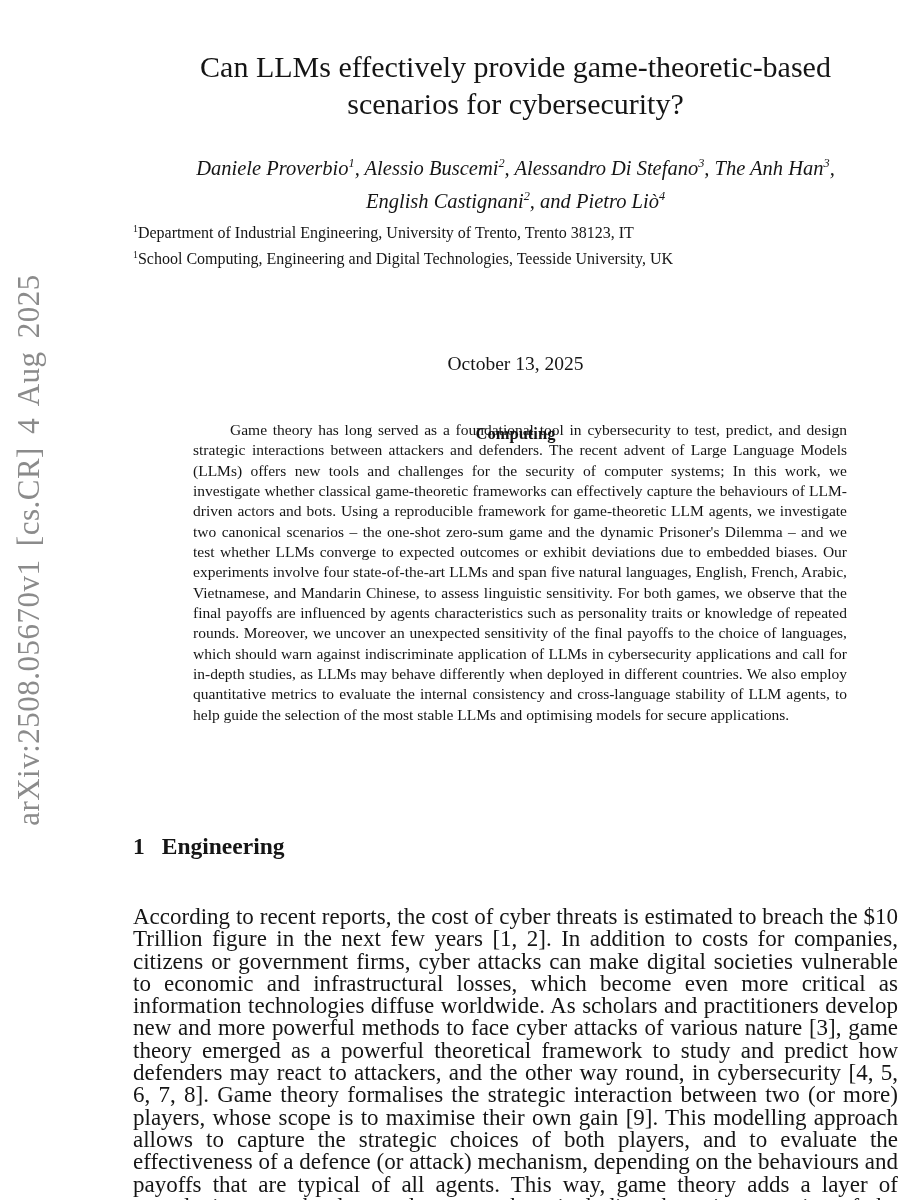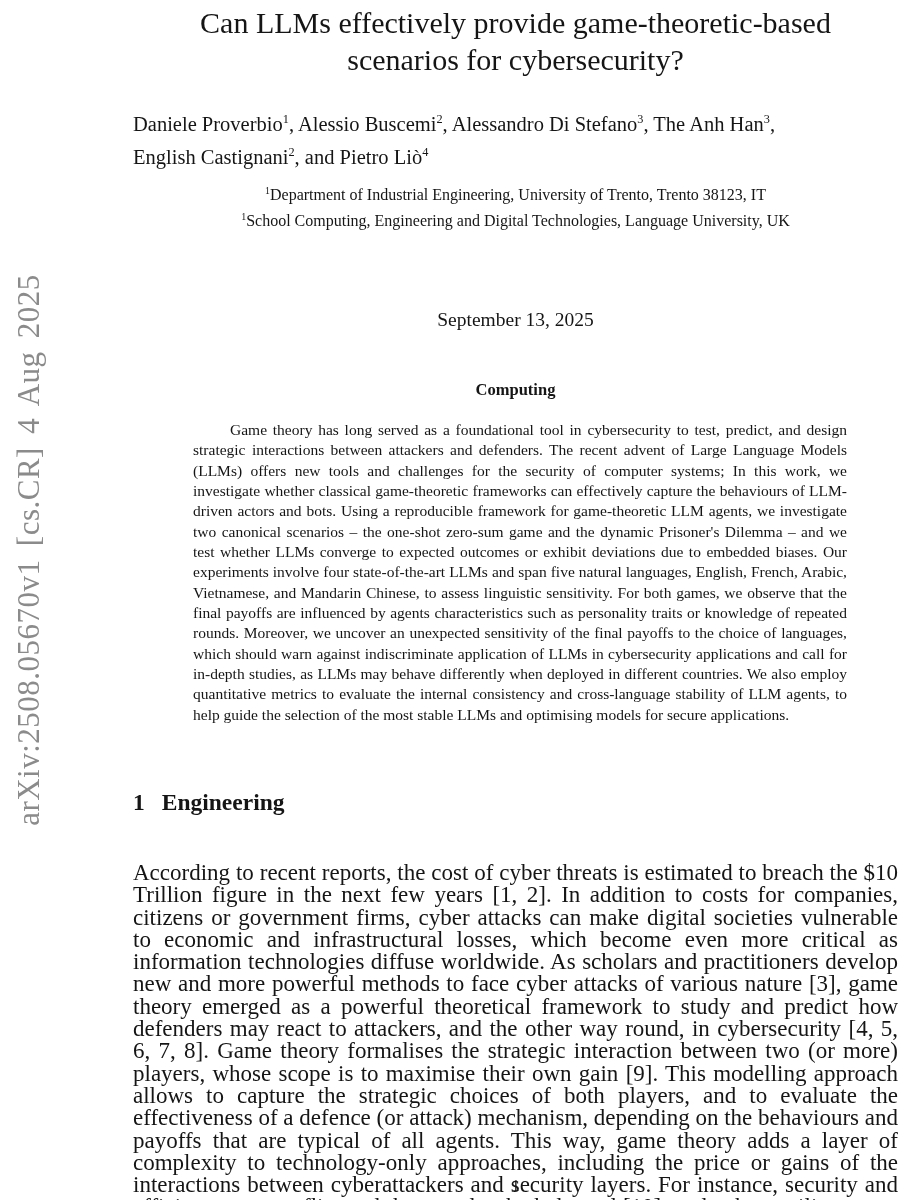--- a/index.html
+++ b/index.html
@@ -19,40 +19,42 @@
     left: 29px; top: 550px;
     transform: translate(-50%, -50%) rotate(-90deg);
     white-space: nowrap;
     font-size: 31px;
     letter-spacing: 0.5px;
     word-spacing: 5px;
     color: #8b8b8b;
   }
 
   
-  .column { position: absolute; left: 133px; width: 765px; }
+  .column { position: absolute; left: 133px; width: 765px; margin-top: 44px; }
 
   .title {
     top: 4px;
     text-align: center;
     font-size: 30px;
     line-height: 37px;
   }
   .title .title-text { display: inline-block; max-width: 742px; }
 
   .authors {
     top: 105px;
+    text-align: center;
     font-size: 20.5px;
     line-height: 28px;
+    font-style: italic;
   }
   .authors sup { font-size: 60%; }
 
   .affiliations {
-    top: 180px;
-    text-align: center;
+    top: 174px;
+    text-align: left;
     font-size: 16px;
     line-height: 21.5px;
   }
   .affiliations sup { font-size: 62%; }
 
   .date {
     top: 309px;
     text-align: center;
     font-size: 19.5px;
   }
@@ -109,24 +111,24 @@
     <div>
       <span><span>Daniele Proverbio</span><sup>1</sup><span>, </span></span><span><span>Alessio Buscemi</span><sup>2</sup><span>, </span></span><span><span>Alessandro Di Stefano</span><sup>3</sup><span>, </span></span><span><span>The Anh Han</span><sup>3</sup><span>,</span></span>
     </div>
     <div>
       <span><span>English Castignani</span><sup>2</sup><span>, and </span></span><span><span>Pietro Liò</span><sup>4</sup><span></span></span>
     </div>
   </div>
 
   <div class="column affiliations">
     <div><sup>1</sup><span>Department of Industrial Engineering, University of Trento, Trento 38123, IT</span></div>
-    <div><sup>1</sup><span>School Computing, Engineering and Digital Technologies, Language University, UK</span></div>
+    <div><sup>1</sup><span>School Computing, Engineering and Digital Technologies, Teesside University, UK</span></div>
   </div>
 
-  <div class="column date">September 13, 2025</div>
+  <div class="column date">October 13, 2025</div>
 
   <div class="column abstract-heading">Computing</div>
 
   <div class="abstract-body">
     <p>Game theory has long served as a foundational tool in cybersecurity to test, predict, and design strategic interactions between attackers and defenders. The recent advent of Large Language Models (LLMs) offers new tools and challenges for the security of computer systems; In this work, we investigate whether classical game-theoretic frameworks can effectively capture the behaviours of LLM-driven actors and bots. Using a reproducible framework for game-theoretic LLM agents, we investigate two canonical scenarios – the one-shot zero-sum game and the dynamic Prisoner's Dilemma – and we test whether LLMs converge to expected outcomes or exhibit deviations due to embedded biases. Our experiments involve four state-of-the-art LLMs and span five natural languages, English, French, Arabic, Vietnamese, and Mandarin Chinese, to assess linguistic sensitivity. For both games, we observe that the final payoffs are influenced by agents characteristics such as personality traits or knowledge of repeated rounds. Moreover, we uncover an unexpected sensitivity of the final payoffs to the choice of languages, which should warn against indiscriminate application of LLMs in cybersecurity applications and call for in-depth studies, as LLMs may behave differently when deployed in different countries. We also employ quantitative metrics to evaluate the internal consistency and cross-language stability of LLM agents, to help guide the selection of the most stable LLMs and optimising models for secure applications.</p>
   </div>
 
   <div class="column section-heading">
     <span class="sec-num">1</span><span>Engineering</span>
   </div>

